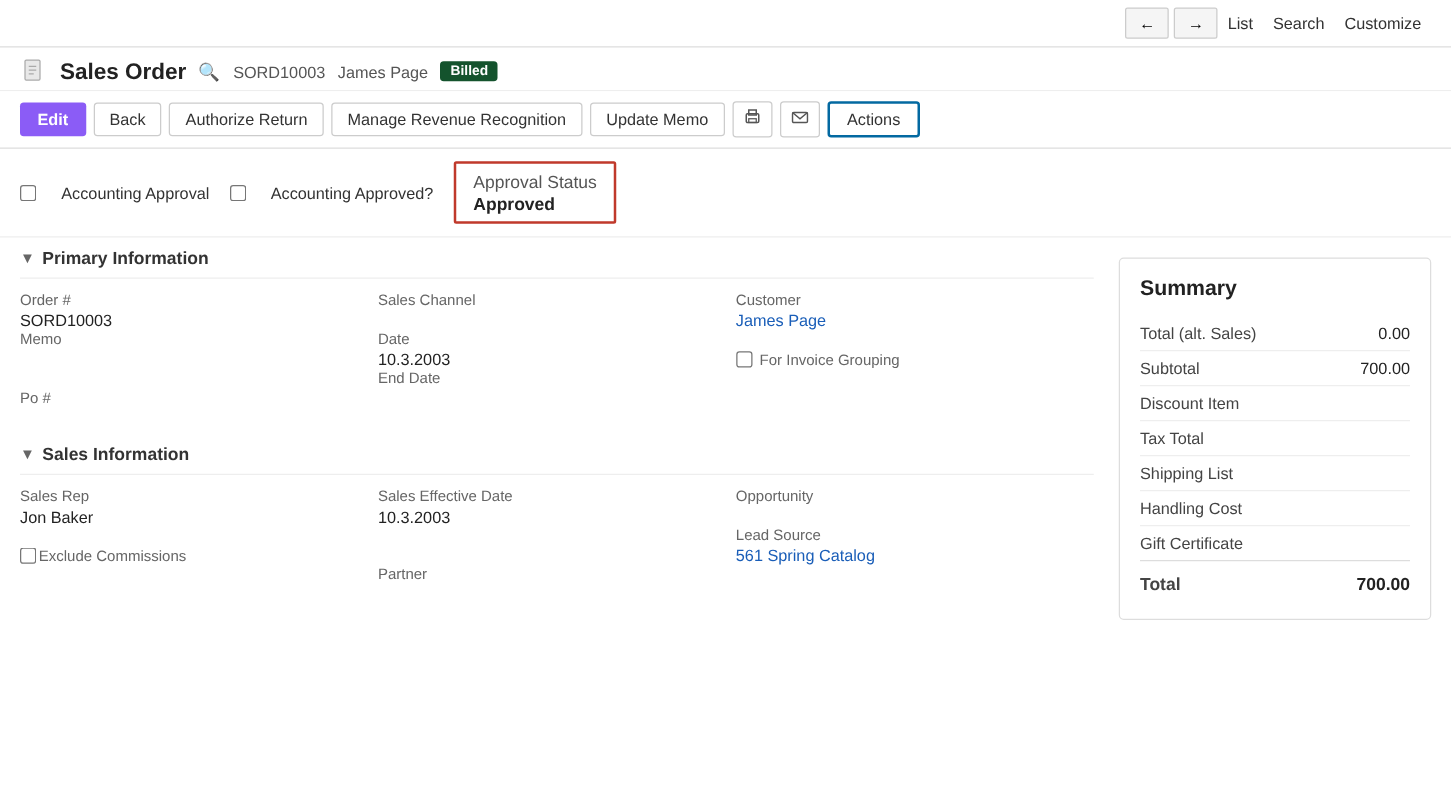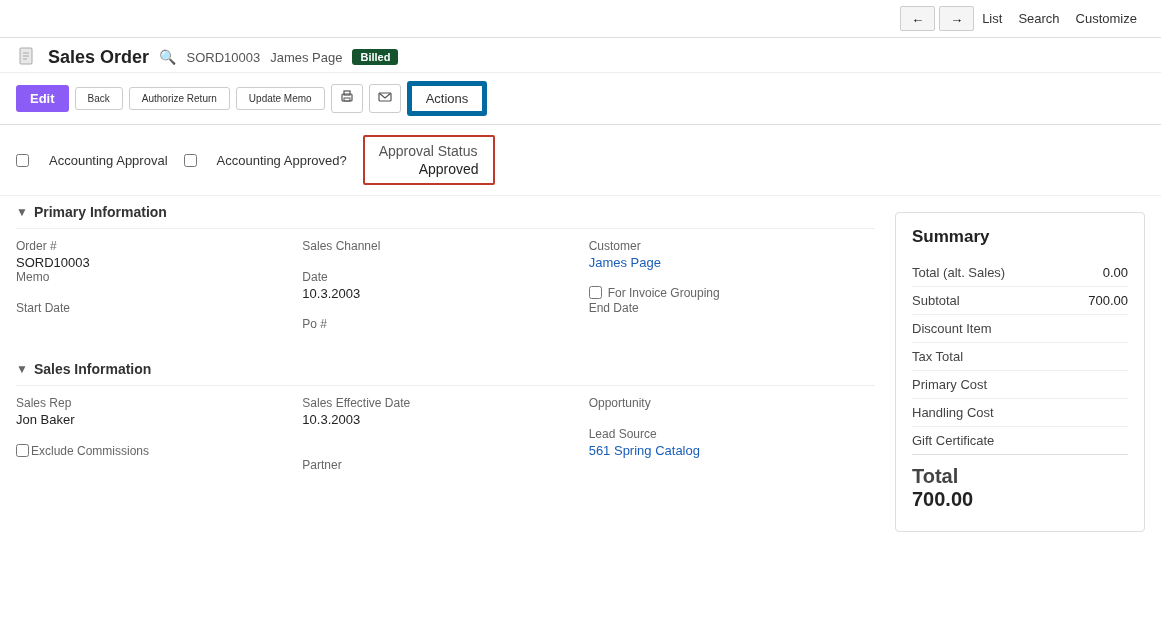--- a/index.html
+++ b/index.html
@@ -92,35 +92,35 @@
       font-size: 13px;
       font-weight: bold;
     }
     .btn-default {
       background: #fff;
       color: #333;
       border: 1px solid #ccc;
       padding: 5px 12px;
       border-radius: 3px;
       cursor: pointer;
-      font-size: 10px;
+      font-size: 13px;
     }
     .toolbar-icon-btn {
       background: none;
       border: 1px solid #ccc;
       padding: 5px 8px;
       border-radius: 3px;
       cursor: pointer;
       font-size: 14px;
       color: #555;
     }
     .btn-actions {
       background: #fff;
       color: #333;
-      border: 5px solid #0369a1;
+      border: 2px solid #0369a1;
       padding: 5px 14px;
       border-radius: 3px;
       cursor: pointer;
       font-size: 13px;
     }
 
     
     .approval-area {
       display: flex;
       align-items: center;
@@ -140,23 +140,22 @@
       border-radius: 2px;
       min-width: 100px;
     }
     .approval-box-title {
       font-size: 14px;
       color: #555;
       margin-bottom: 2px;
     }
     .approval-box-value {
       font-size: 14px;
-      font-weight: normal;
+      font-weight: bold;
       color: #222;
-      margin-left: 40px;
     }
 
     
     .content-area {
       padding: 0 16px;
       display: flex;
       gap: 20px;
     }
     .main-content {
       flex: 1;
@@ -227,25 +226,24 @@
       align-items: flex-start;
       padding: 6px 0;
       border-bottom: 1px solid #eee;
       font-size: 13px;
     }
     .summary-row:last-child {
       border-bottom: none;
     }
     .summary-row.total {
       font-weight: bold;
-      font-size: 20px;
+      font-size: 14px;
       padding-top: 10px;
       border-top: 1px solid #ddd;
       border-bottom: none;
-      flex-direction: column;
     }
     .summary-row-label { color: #444; }
     .summary-row-value { color: #222; font-weight: normal; }
     .summary-row.total .summary-row-value { font-weight: bold; }
   </style>
 </head>
 <body>
 
 <div class="top-nav">
   <div class="nav-arrows">
@@ -270,20 +268,21 @@
   <span class="search-icon-small">🔍</span>
   <span class="page-subtitle">SORD10003</span>
   <span class="page-subtitle">James Page</span>
   <span class="billed-badge">Billed</span>
 </div>
 
 <div class="toolbar">
   <button class="btn-edit">Edit</button>
   <button class="btn-default">Back</button>
   <button class="btn-default">Authorize Return</button>
+  <button class="btn-default">Manage Revenue Recognition</button>
   <button class="btn-default">Update Memo</button>
   <button class="toolbar-icon-btn">
     <svg width="14" height="14" viewBox="0 0 14 14" fill="none" xmlns="http://www.w3.org/2000/svg">
       <rect x="2" y="4" width="10" height="7" rx="1" fill="none" stroke="#555" stroke-width="1.2"></rect>
       <rect x="4" y="1" width="6" height="4" fill="none" stroke="#555" stroke-width="1.2"></rect>
       <rect x="4" y="8" width="6" height="3" fill="none" stroke="#555" stroke-width="1"></rect>
     </svg>
   </button>
   <button class="toolbar-icon-btn">
     <svg width="14" height="14" viewBox="0 0 14 14" fill="none" xmlns="http://www.w3.org/2000/svg">
@@ -335,29 +334,25 @@
         </div>
         <div>
           <div class="field-label">Memo</div>
           <div class="field-value"></div>
         </div>
 
         <div>
           <div class="field-label">Date</div>
           <div class="field-value">10.3.2003</div>
         </div>
-        <div style="display:flex;align-items:flex-start;gap:6px;padding-top:16px;">
+        <div style="display:flex;align-items:center;gap:6px;padding-top:16px;">
           <input type="checkbox" style="">
           <span class="field-label" style="margin-bottom:0;">For Invoice Grouping</span>
         </div>
 
-        <div>
-          <div class="field-label">Start Date</div>
-          <div class="field-value"></div>
-        </div>
         <div></div>
 
         <div>
           <div class="field-label">End Date</div>
           <div class="field-value"></div>
         </div>
         <div></div>
 
         <div>
           <div class="field-label">Po #</div>
@@ -421,21 +416,21 @@
     </div>
           <div class="summary-row">
       <span class="summary-row-label">Discount Item</span>
       <span class="summary-row-value"></span>
     </div>
           <div class="summary-row">
       <span class="summary-row-label">Tax Total</span>
       <span class="summary-row-value"></span>
     </div>
           <div class="summary-row">
-      <span class="summary-row-label">Primary Cost</span>
+      <span class="summary-row-label">Shipping List</span>
       <span class="summary-row-value"></span>
     </div>
           <div class="summary-row">
       <span class="summary-row-label">Handling Cost</span>
       <span class="summary-row-value"></span>
     </div>
           <div class="summary-row">
       <span class="summary-row-label">Gift Certificate</span>
       <span class="summary-row-value"></span>
     </div>

